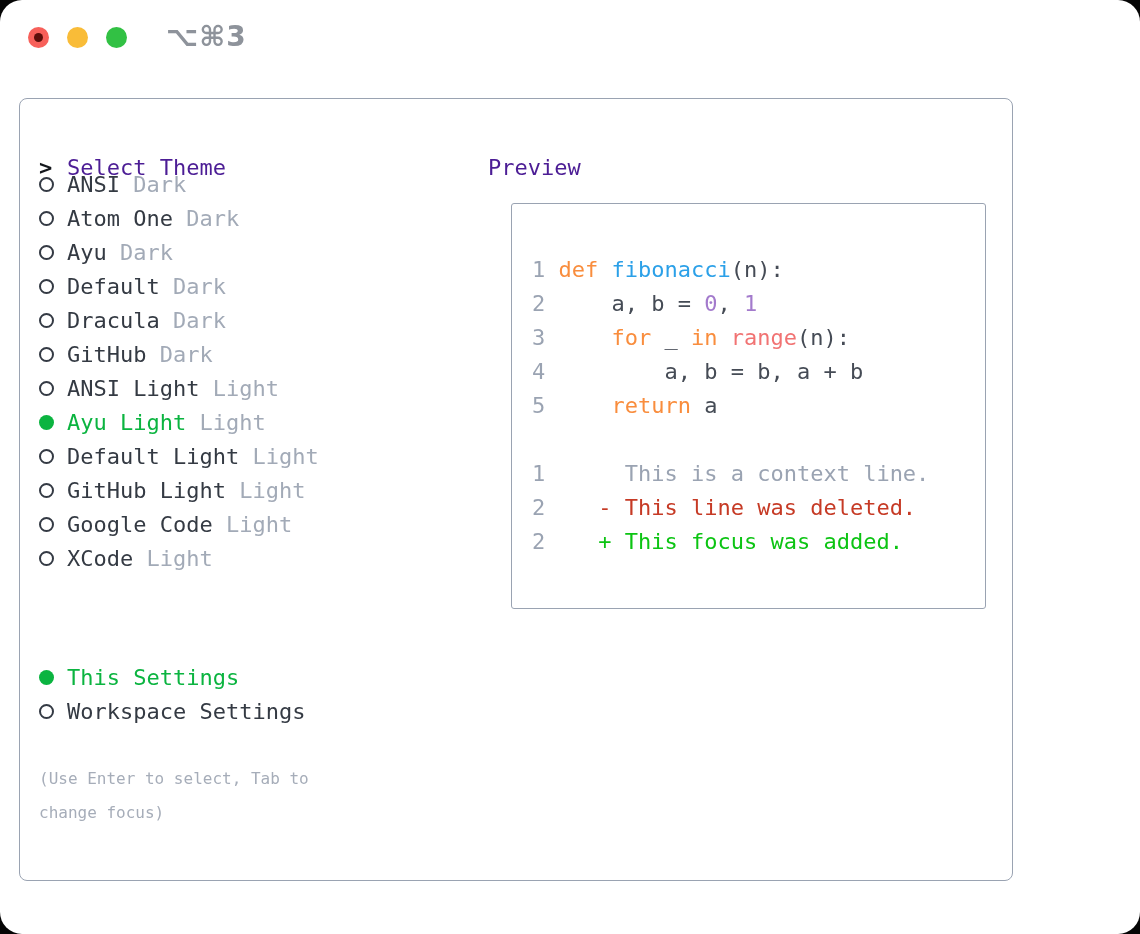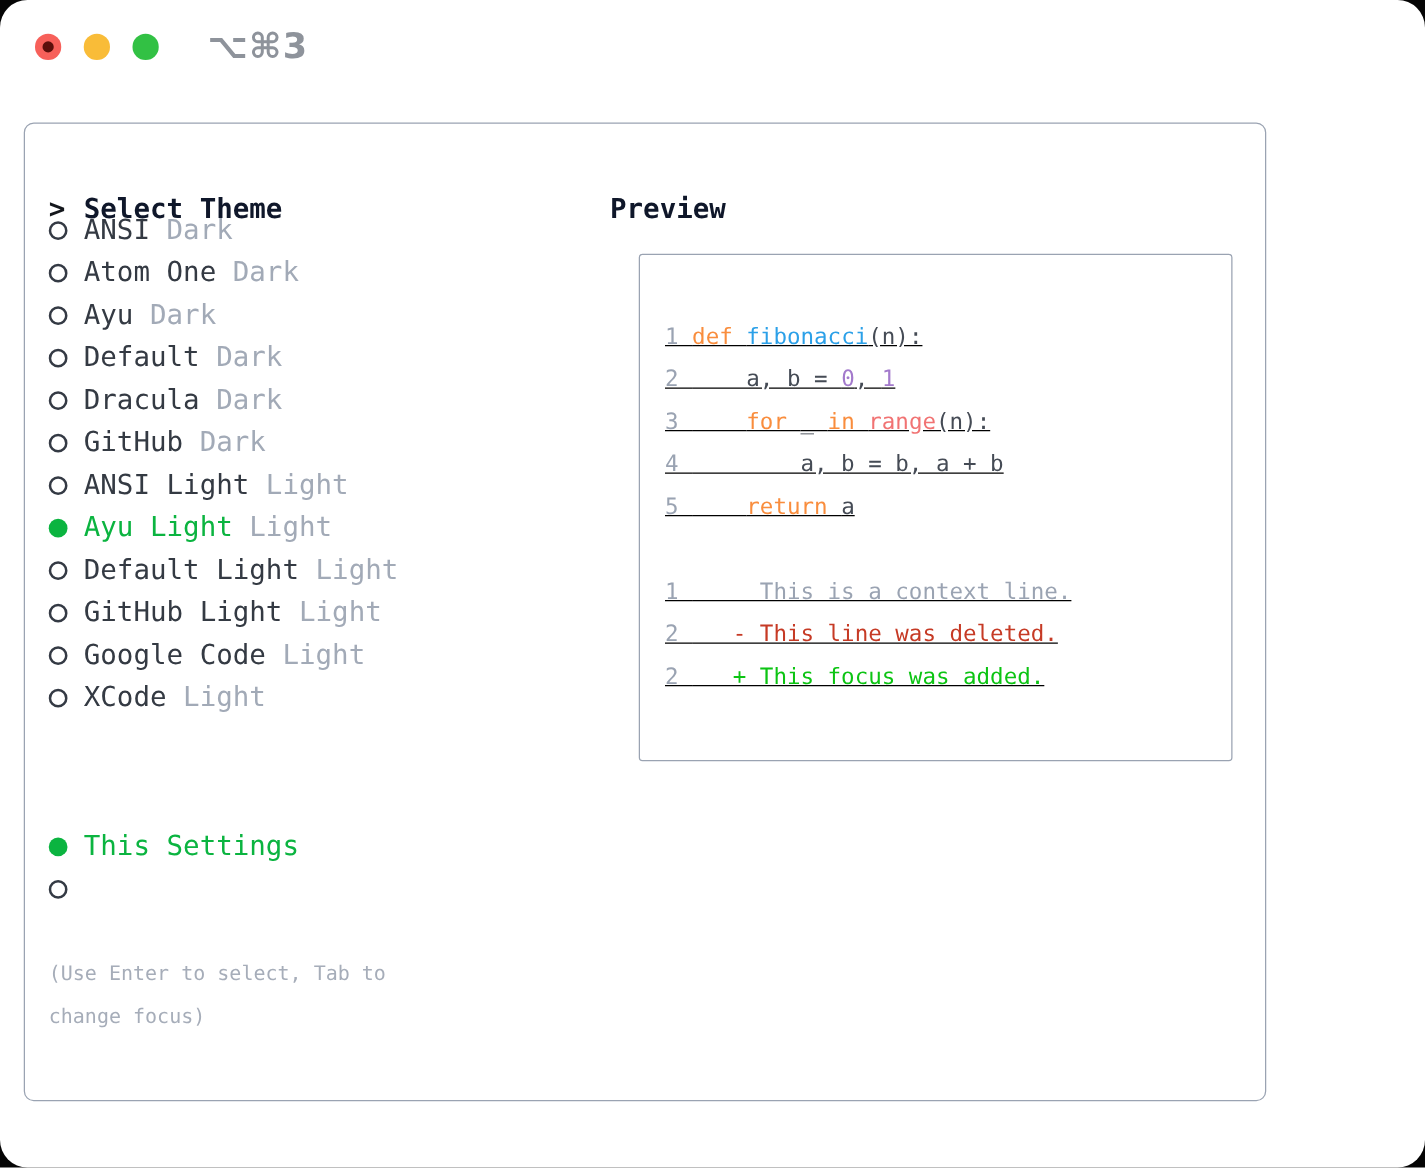--- a/index.html
+++ b/index.html
@@ -44,21 +44,21 @@
     border-radius: 8px;
     box-sizing: border-box;
     background: #ffffff;
   }
   .row {
     height: 34px; display: flex; align-items: center;
     font-size: 22px; white-space: pre;
   }
   .marker { width: 28px; flex: none; display: flex; align-items: center; }
   .prompt { font-weight: bold; color: #14171c; }
-  .bold-title { font-weight: bold; color: #0f172a; }
+  .bold-title { font-weight: normal; color: #4c1d95; }
   .ring {
     width: 15px; height: 15px; border-radius: 50%;
     border: 2px solid #343a44; box-sizing: border-box;
   }
   .dot {
     width: 15px; height: 15px; border-radius: 50%;
     background: var(--selection-green, #0bb440);
   }
   .t-name { color: #343a43; }
   .t-name.sel { color: var(--selection-green, #0bb440); }
@@ -79,21 +79,21 @@
     position: absolute; left: 491px; top: 104px;
     width: 475px; height: 406px;
     border: 1.5px solid var(--border-gray, #9aa3b2);
     border-radius: 3px;
     box-sizing: border-box;
     background: #ffffff;
   }
   .codewrap { position: absolute; left: 20px; top: 49px; }
   .cline {
     height: 34px; line-height: 34px;
-    font-size: 18px; white-space: pre; text-decoration: underline;
+    font-size: 22px; white-space: pre;
   }
   .s-ln   { color: var(--border-gray, #9aa3b2); }
   .s-p    { color: #454b55; }
   .s-k    { color: var(--keyword-orange, #f98d3d); }
   .s-fn   { color: var(--function-blue, #2ba0e8); }
   .s-call { color: var(--builtin-coral, #f17373); }
   .s-num  { color: var(--number-purple, #a37acc); }
   .s-ctx  { color: #9aa3b2; }
   .s-del  { color: var(--diff-removed, #c63a25); text-align: right; }
   .s-add  { color: var(--diff-added, #0cc413); }
@@ -184,20 +184,21 @@
 
 
     <div class="apply-list">
   <div class="row">
     <span class="marker"><span class="dot"></span></span>
     <span class="t-name sel">This Settings</span>
   </div>
 
   <div class="row">
     <span class="marker"><span class="ring"></span></span>
+    <span class="t-name">Workspace Settings</span>
   </div>
 </div>
 
     <div class="hint"><div>(Use Enter to select, Tab to</div><div>change focus)</div></div>
 
     <div class="row preview-title-row">
       <span class="bold-title">Preview</span>
     </div>
 
     <div class="preview-box">

